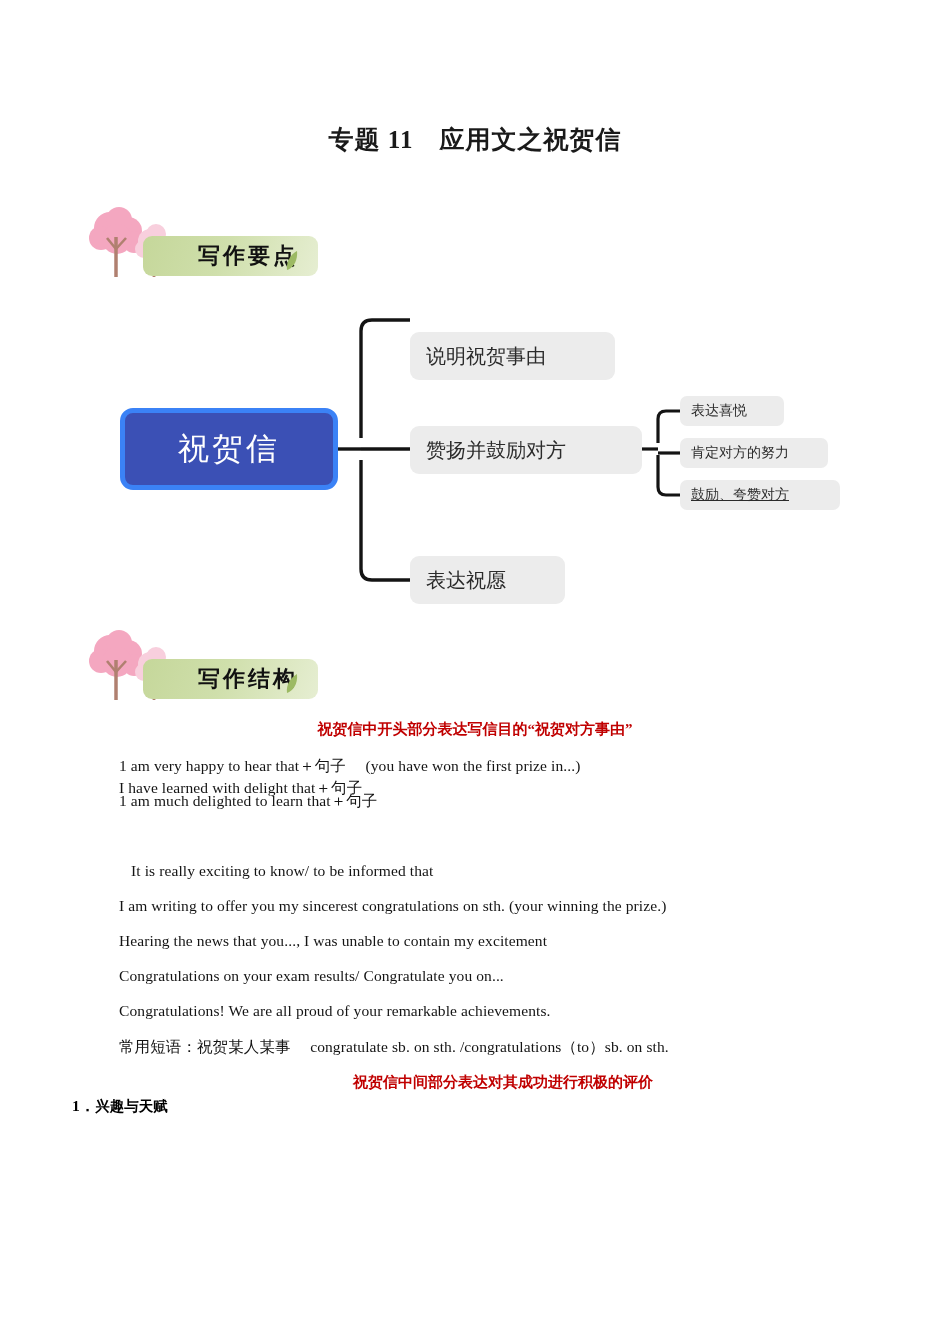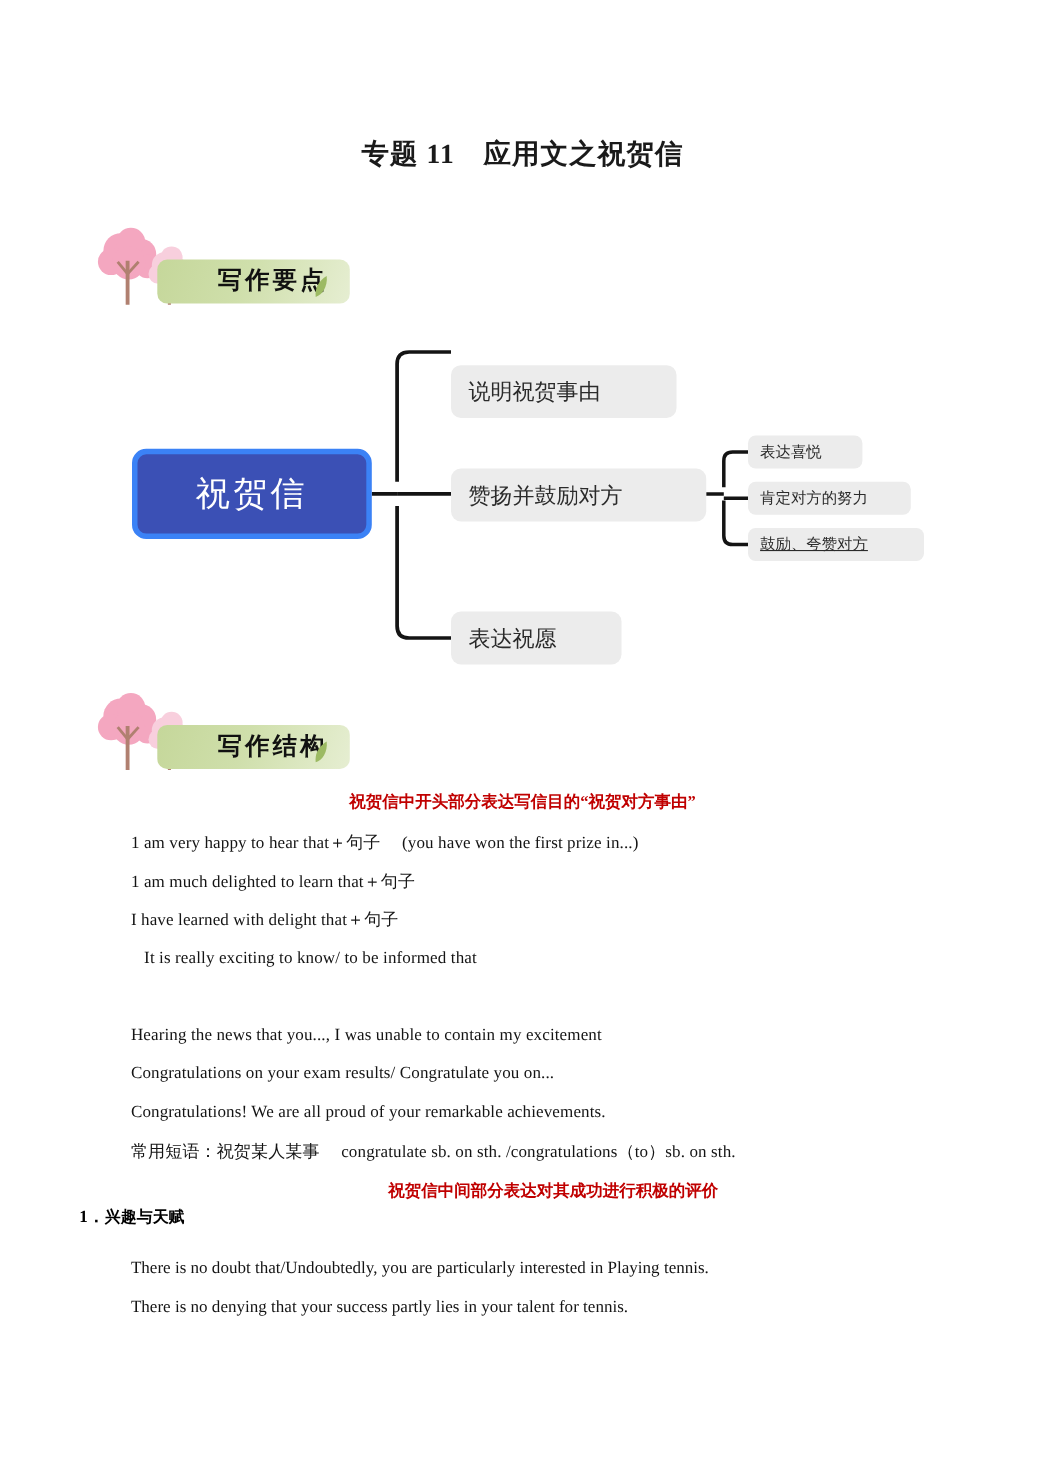--- a/index.html
+++ b/index.html
@@ -257,27 +257,26 @@
     <div class="badge-label">写作结构</div>
     <svg class="badge-leaf" viewBox="0 0 16 22">
       <path d="M13 1 C6 5 2 12 3 20 C9 18 14 11 13 1 Z" fill="#9cba63"></path>
     </svg>
   </div>
 
   <div class="red-head" style="top:720px;">祝贺信中开头部分表达写信目的“祝贺对方事由”</div>
 
   <div class="body-line" style="top:756px;">1 am very happy to hear that＋句子　 (you have won the first prize in...)</div>
   <div class="body-line" style="top:791px;">1 am much delighted to learn that＋句子</div>
-  <div class="body-line" style="top:826px;">I have learned with delight that＋句子</div>
+  <div class="body-line" style="top:778px;">I have learned with delight that＋句子</div>
   <div class="body-line" style="top:862px;margin-left:12px;">It is really exciting to know/ to be informed that</div>
+  <div class="body-line" style="top:897px;">I am writing to offer you my sincerest congratulations on sth. (your winning the prize.)</div>
   <div class="body-line" style="top:932px;">Hearing the news that you..., I was unable to contain my excitement</div>
   <div class="body-line" style="top:967px;">Congratulations on your exam results/ Congratulate you on...</div>
   <div class="body-line" style="top:1002px;">Congratulations! We are all proud of your remarkable achievements.</div>
   <div class="body-line" style="top:1037px;">常用短语：祝贺某人某事　 congratulate sb. on sth. /congratulations（to）sb. on sth.</div>
 
   <div class="red-head" style="top:1073px;padding-left:28px;">祝贺信中间部分表达对其成功进行积极的评价</div>
 
   <div class="num-head" style="top:1096px;"><span>1．</span><span class="cn">兴趣与天赋</span></div>
 
-  <div class="indent-line" style="top:1144px;">There is no doubt that/Undoubtedly, you are particularly interested in Playing tennis.</div>
-  <div class="indent-line" style="top:1180px;">There is no denying that your success partly lies in your talent for tennis.</div>
 
 </div>
 
 </body></html>

